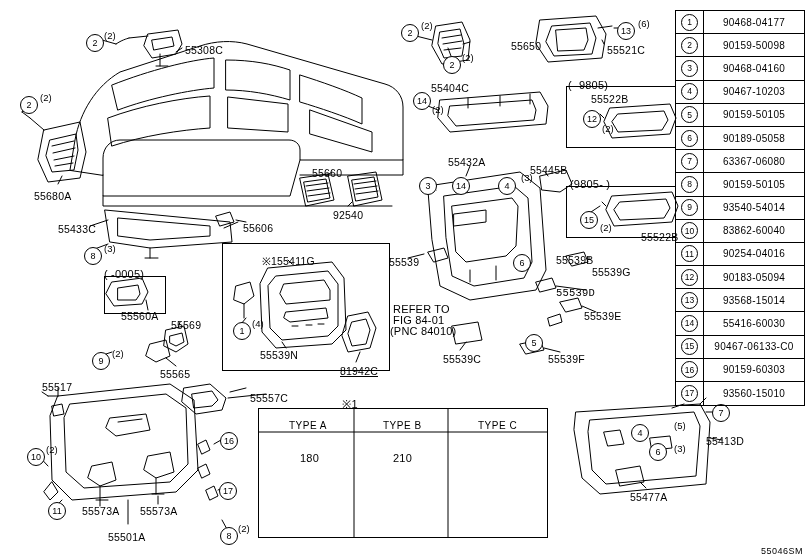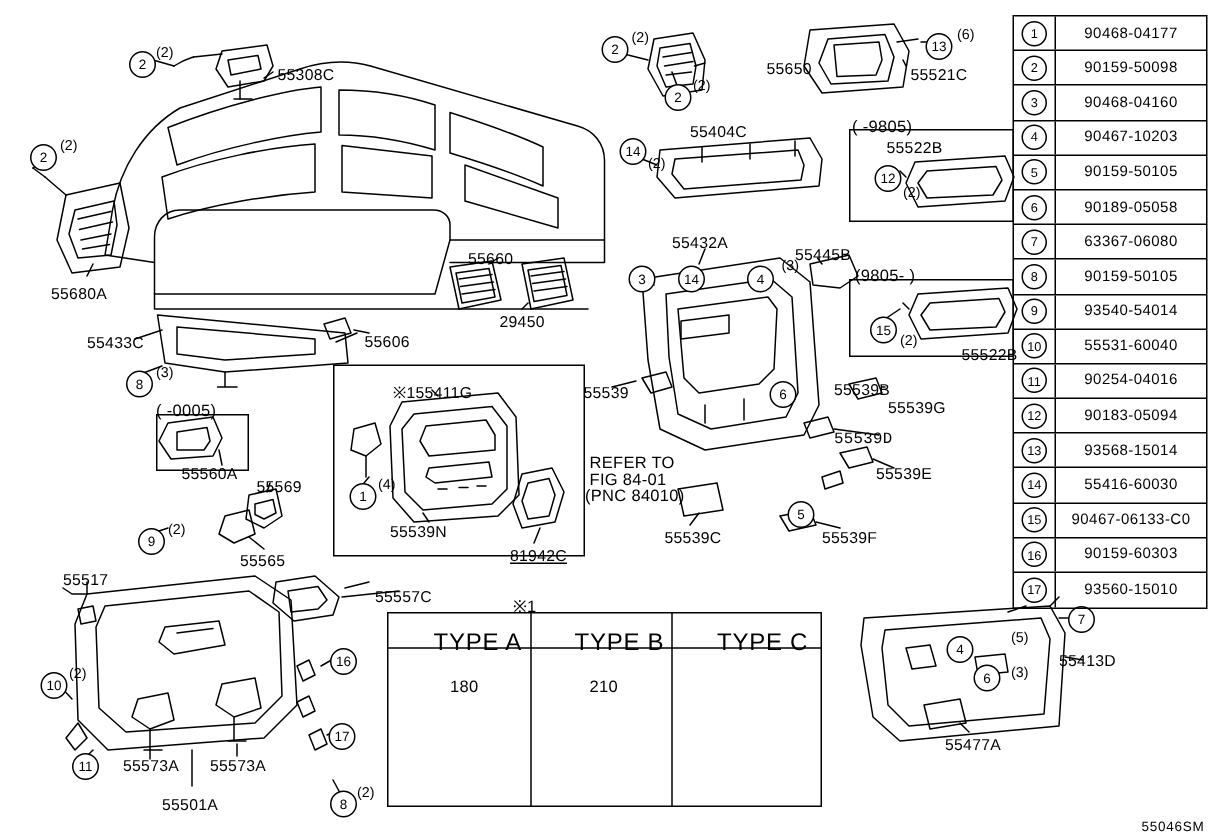--- a/index.html
+++ b/index.html
@@ -70,21 +70,21 @@
     font-size:9.5px;
   }
   .typebox{
     position:absolute;
     border:1px solid #000;
     box-sizing:border-box;
     background:#fff;
   }
   .typelabel{
     position:absolute;
-    font-size:16px;
+    font-size:10px;
     letter-spacing:0.5px;
   }
   .footer{
     position:absolute;
     right:8px;bottom:4px;
     font-size:9px;
     letter-spacing:0.5px;
   }
   .dashbox{
     position:absolute;
@@ -322,25 +322,25 @@
       <path d="M258,432 L548,432"></path>
       <path d="M354,408 L354,538"></path>
       <path d="M448,408 L448,538"></path>
     </g>
   </svg>
 
   <div id="labels-host">
       <div class="lbl" style="left: 185px; top: 44px;">55308C</div>
       <div class="lbl" style="left: 468px; top: 40px; padding-left: 43px;">55650</div>
       <div class="lbl" style="left: 607px; top: 44px;">55521C</div>
-      <div class="lbl" style="left: 444px; top: 82px; padding-left: 16px;">55404C</div>
+      <div class="lbl" style="left: 415px; top: 82px; padding-left: 16px;">55404C</div>
       <div class="lbl" style="left: 591px; top: 93px;">55522B</div>
       <div class="lbl" style="left: 34px; top: 190px;">55680A</div>
       <div class="lbl" style="left: 312px; top: 167px;">55660</div>
-      <div class="lbl" style="left: 333px; top: 209px;">29450</div>
+      <div class="lbl" style="left: 333px; top: 209px;">92540</div>
       <div class="lbl" style="left: 448px; top: 156px;">55432A</div>
       <div class="lbl" style="left: 530px; top: 164px;">55445B</div>
       <div class="lbl" style="left: 58px; top: 223px;">55433C</div>
       <div class="lbl" style="left: 243px; top: 222px;">55606</div>
       <div class="lbl" style="left: 641px; top: 231px;">55522B</div>
       <div class="lbl" style="left: 389px; top: 256px;">55539</div>
       <div class="lbl" style="left: 556px; top: 254px;">55539B</div>
       <div class="lbl" style="left: 592px; top: 266px;">55539G</div>
       <div class="lbl" style="left: 556px; top: 287px; font-family: Liberation Mono, monospace;">55539D</div>
       <div class="lbl" style="left: 584px; top: 310px;">55539E</div>
@@ -465,21 +465,21 @@
       <div class="legend-row">
         <div class="legend-num">
           <div class="circ">9</div>
         </div>
         <div class="legend-pn">93540-54014</div>
       </div>
       <div class="legend-row">
         <div class="legend-num">
           <div class="circ">10</div>
         </div>
-        <div class="legend-pn">55531-60040</div>
+        <div class="legend-pn">83862-60040</div>
       </div>
       <div class="legend-row">
         <div class="legend-num">
           <div class="circ">11</div>
         </div>
         <div class="legend-pn">90254-04016</div>
       </div>
       <div class="legend-row">
         <div class="legend-num">
           <div class="circ">12</div>

